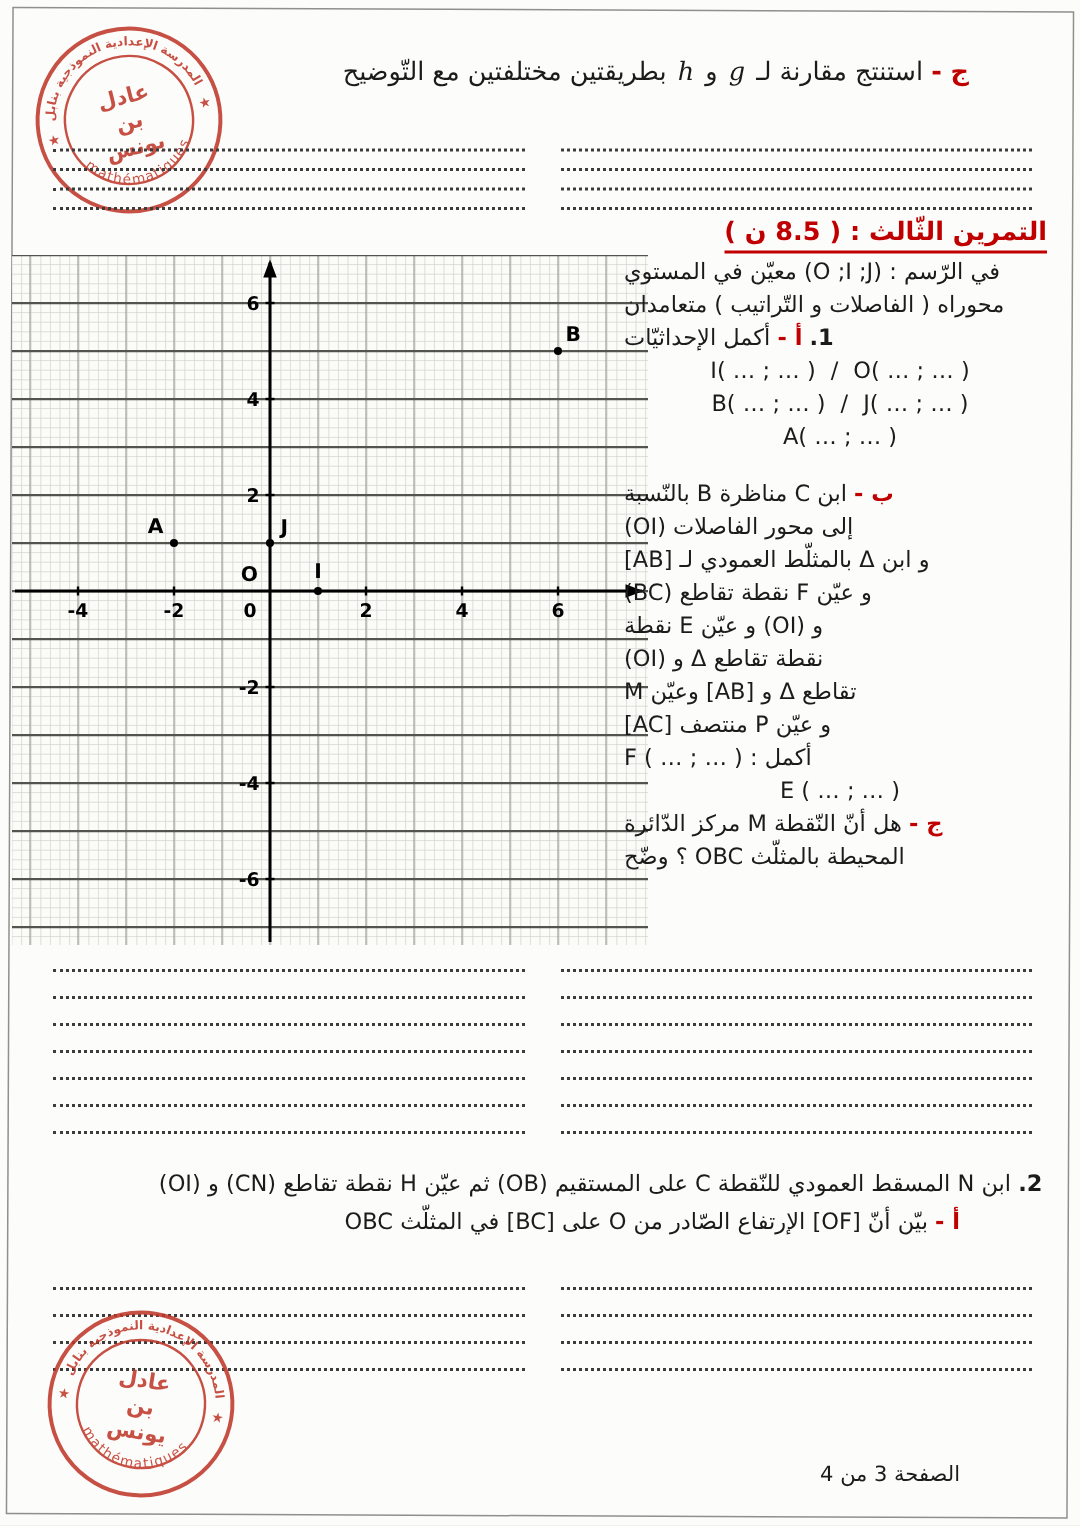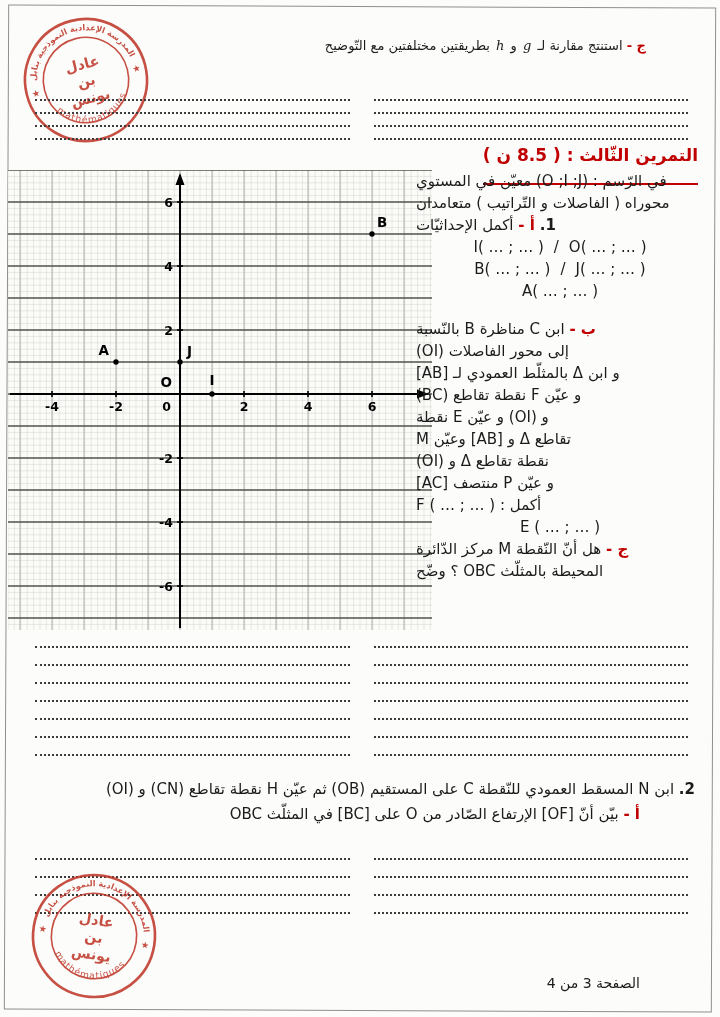--- a/index.html
+++ b/index.html
@@ -11,36 +11,36 @@
   
   .stamp{position:absolute;width:128px;height:128px;opacity:.88}
   .s1{left:22px;top:16px;transform:rotate(-14deg)}
   .s2{left:30px;top:872px;transform:rotate(9deg)}
   .stamp text{font-family:"DejaVu Sans",sans-serif}
   .stamp .ring{font-size:8px;font-weight:bold}
   .stamp .ring2{font-size:9px;letter-spacing:1px}
   .stamp .cname{font-size:14px;font-weight:bold}
 
   
-  .header-line{position:absolute;top:38px;left:235px;right:74px;direction:rtl;text-align:right;font-size:13px;white-space:nowrap}
+  .header-line{position:absolute;top:38px;left:235px;right:74px;direction:rtl;text-align:left;font-size:17px;white-space:nowrap}
   .marker{color:var(--accent,#c00000);font-weight:bold}
   .num{font-weight:bold}
   .mathvar{font-family:"DejaVu Serif",serif;font-style:italic;padding:0 2px}
 
   
   .dotted-group{position:absolute;left:35px;right:32px;display:flex;gap:24px}
   .dot-col{flex:1}
   .dot-line{border-bottom:2px dotted #3c3c3c}
   .g1{top:88px}.g1 .dot-line{height:13px}
   .g2{top:630px}.g2 .dot-line{height:18px}
   .g3{top:842px}.g3 .dot-line{height:18px}
 
   
   .ex3-wrap{position:absolute;top:145px;right:22px;direction:rtl}
-  .ex3-title{font-size:17px;font-weight:bold;color:var(--accent,#c00000);border-bottom:2px solid var(--accent,#c00000);padding-bottom:18px;white-space:nowrap}
+  .ex3-title{font-size:17px;font-weight:bold;color:var(--accent,#c00000);border-bottom:2px solid var(--accent,#c00000);padding-bottom:2px;white-space:nowrap}
 
   
   .graph{position:absolute;left:8px;top:170px;background:#fbfbf8}
   #graph-svg text{font-family:"DejaVu Sans",sans-serif}
   #graph-svg .tick{font-size:12.5px;font-weight:bold}
   #graph-svg .plabel{font-size:13.5px;font-weight:bold}
 
   
   .rcol{position:absolute;top:172px;right:16px;width:288px;direction:rtl;font-size:15px}
   .rcol .line{height:22px;text-align:left;white-space:nowrap}
@@ -330,22 +330,22 @@
     </div>
     <div class="spacer"></div>
     <div class="line">
       <span class="marker">ب -</span>
       <span>ابن C مناظرة B بالنّسبة</span>
     </div>
     <div class="line">إلى محور الفاصلات (OI)</div>
     <div class="line">و ابن Δ بالمثلّط العمودي لـ [AB]</div>
     <div class="line">و عيّن F نقطة تقاطع (BC)</div>
     <div class="line">و (OI) و عيّن E نقطة</div>
+    <div class="line">نقطة تقاطع Δ و (OI)</div>
     <div class="line">تقاطع Δ و [AB] وعيّن M</div>
-    <div class="line">نقطة تقاطع Δ و (OI)</div>
     <div class="line">و عيّن P منتصف [AC]</div>
     <div class="line">
       <span>أكمل :</span>
       <span dir="ltr">F ( … ; … )</span>
     </div>
     <div class="line center">
       <span dir="ltr">E ( … ; … )</span>
     </div>
     <div class="line">
       <span class="marker">ج -</span>

